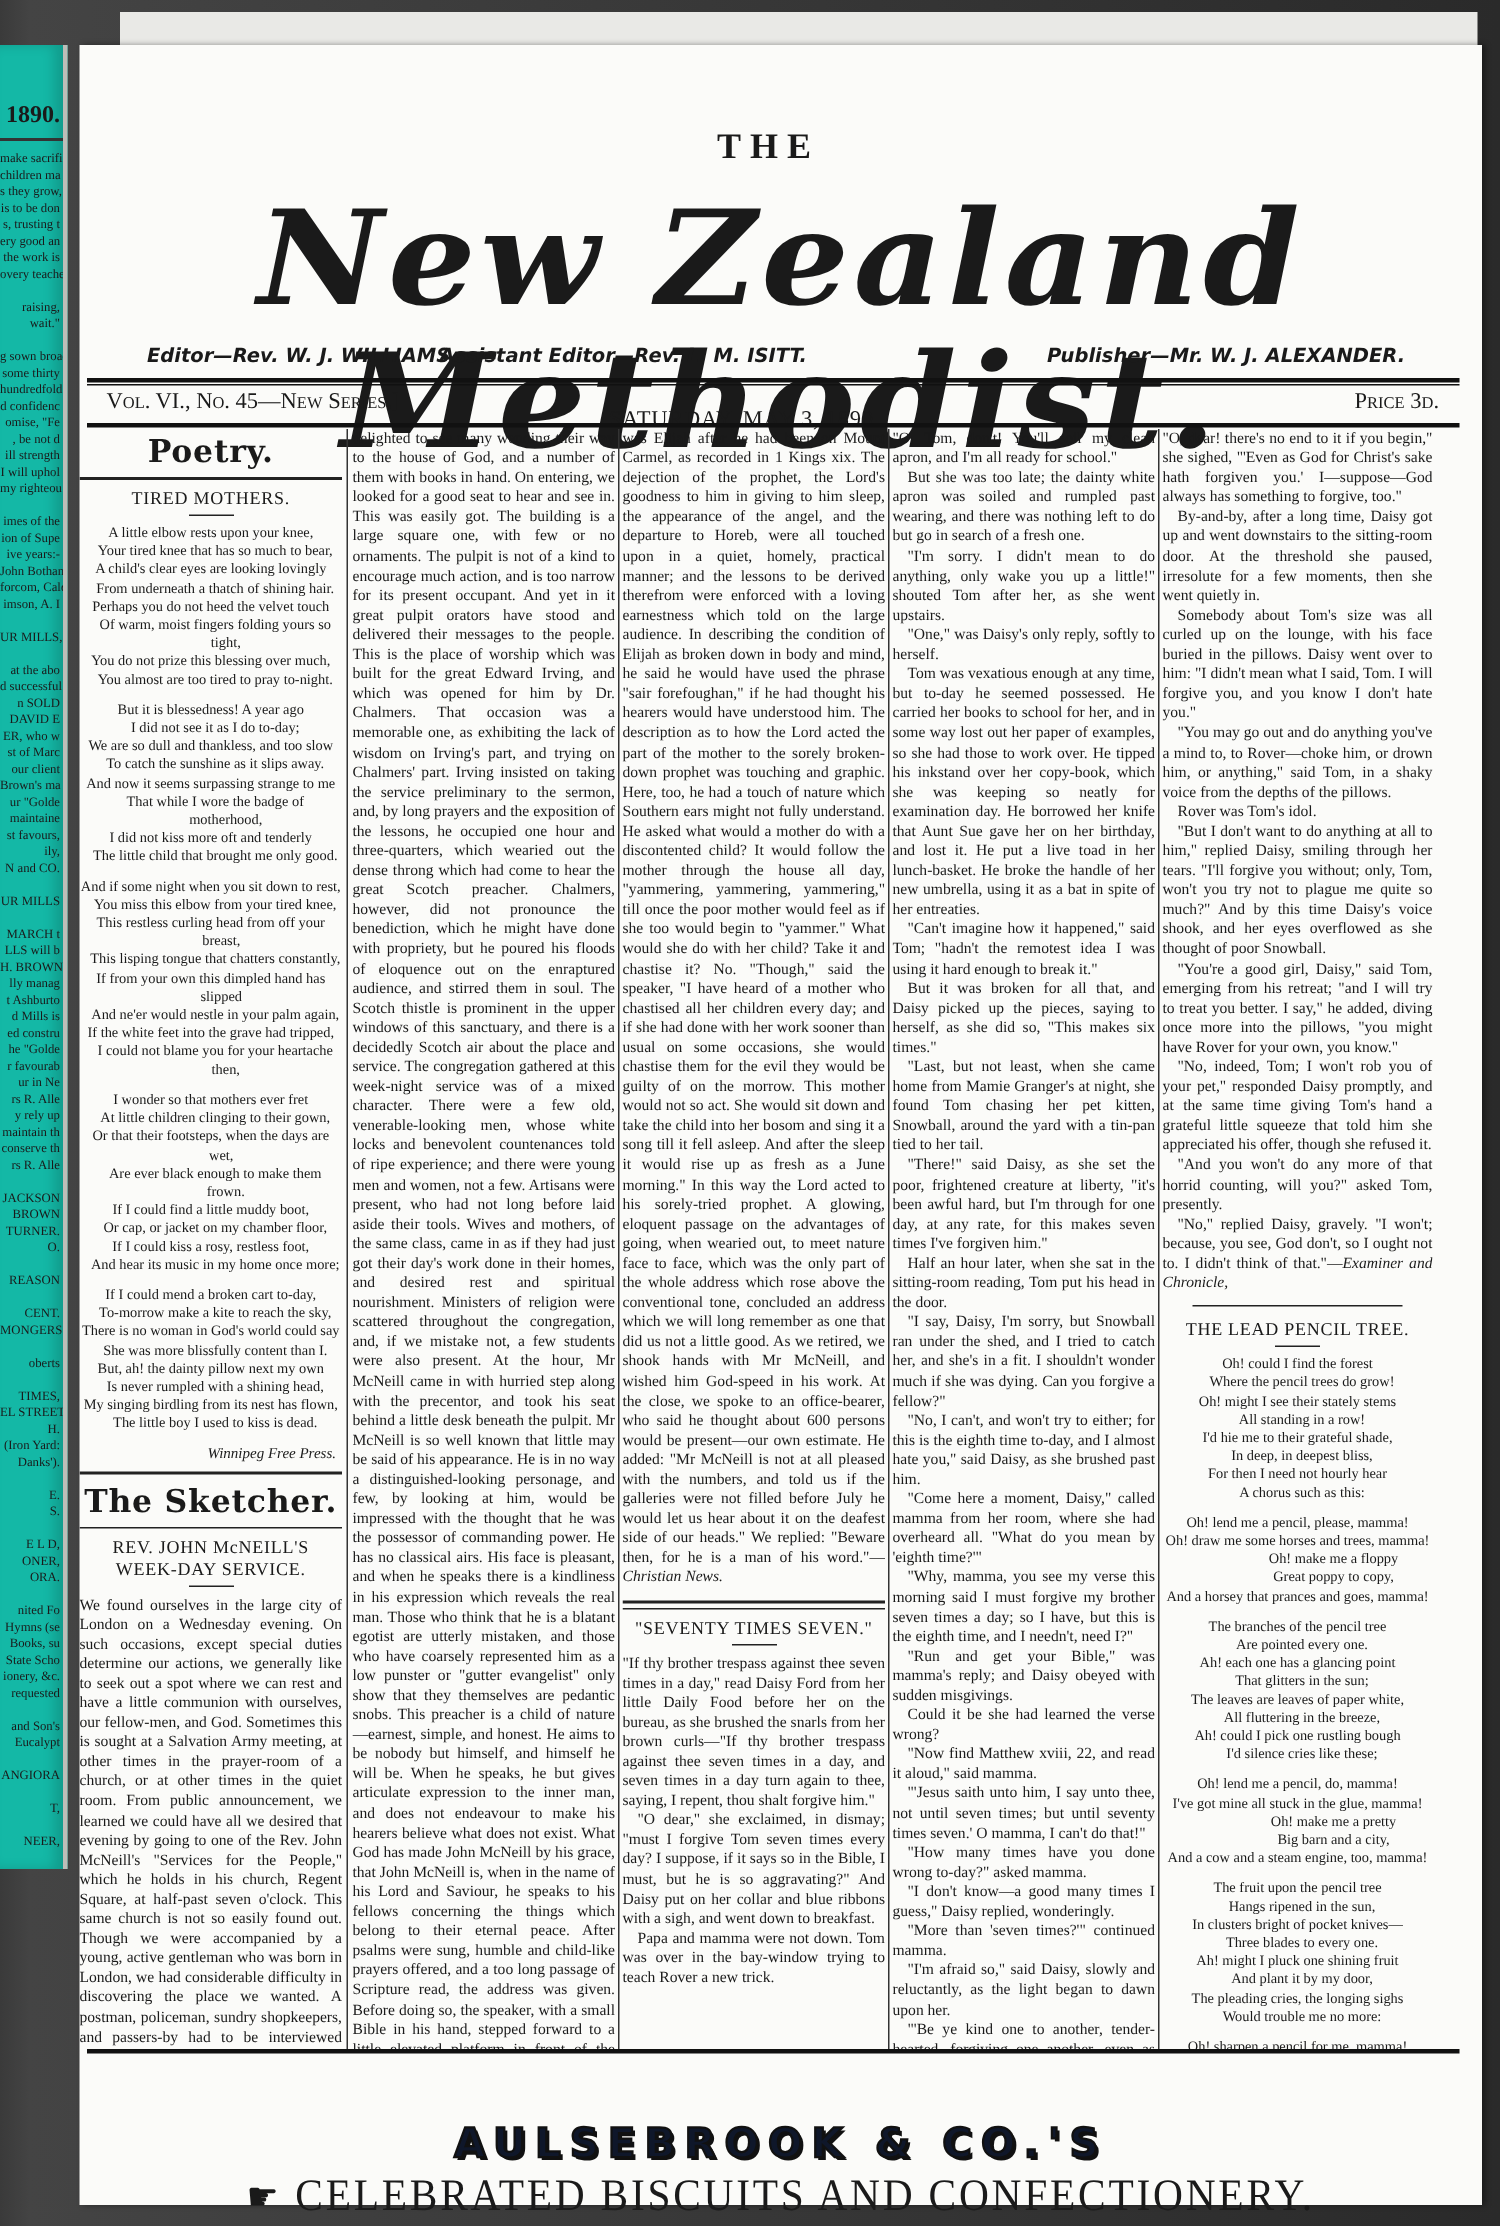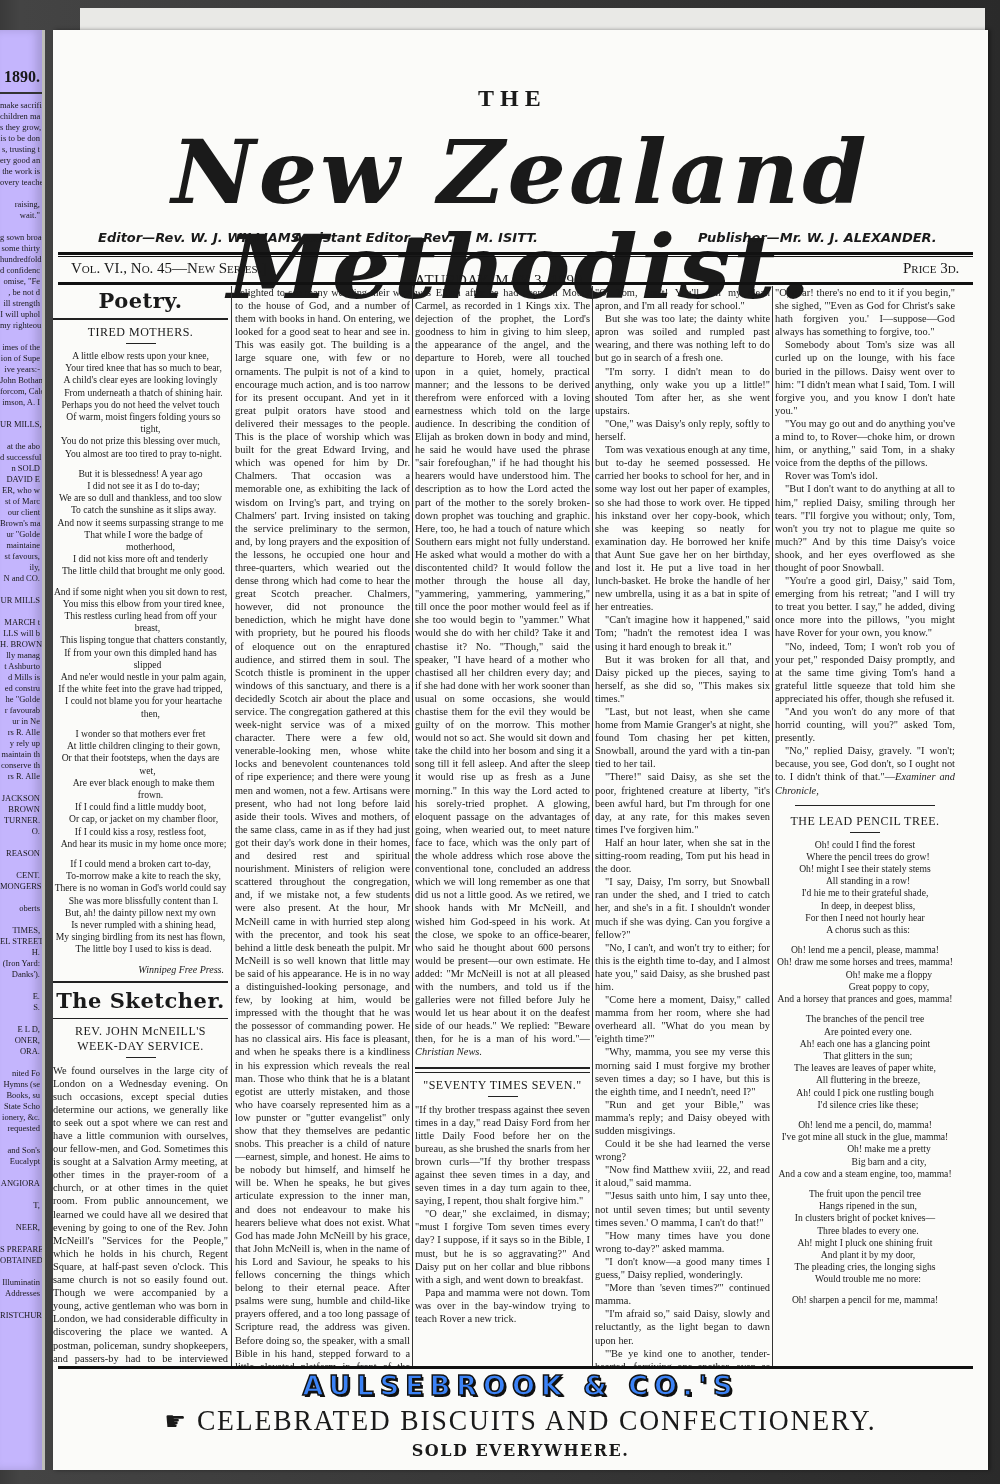--- a/index.html
+++ b/index.html
@@ -2,21 +2,21 @@
 <html><head>
 <meta charset="utf-8">
 <style>
   * { box-sizing: border-box; margin: 0; padding: 0; }
   html, body { width: 1000px; height: 1484px; overflow: hidden; background: #2b2b2b; }
   body { position: relative; font-family: "DejaVu Serif", serif; color: #1a1a1a; }
 
   .scan-bg { position: absolute; left: 0; top: 0; width: 1000px; height: 1484px;
     background: linear-gradient(90deg, #3a3a3a 0%, #444 2%, #2a2a2a 100%); }
   .under-page { position: absolute; left: 80px; top: 8px; width: 905px; height: 40px; background: #e9e9e6; }
-  .left-strip { position: absolute; left: 0; top: 30px; width: 45px; height: 1440px; background: #c4b5fd;
+  .left-strip { position: absolute; left: 0; top: 30px; width: 45px; height: 1216px; background: #14b8a6;
     overflow: hidden; border-right: 3px solid #bdbdb8; box-shadow: inset -6px 0 8px rgba(0,0,0,0.15); }
   .left-strip .ls-year { font: bold 16px "Liberation Serif", serif; text-align: right; padding: 38px 2px 0 0; }
   .left-strip .ls-line { font: 8.5px "Liberation Serif", serif; white-space: nowrap; line-height: 11px; text-align: right; padding-right: 2px; }
   .left-strip .ls-rule { border-top: 2px solid #333; margin: 6px 0; }
 
   .page { position: absolute; left: 53px; top: 30px; width: 935px; height: 1440px; background: #fbfbf9;
     box-shadow: 2px 0 4px rgba(0,0,0,0.4); }
 
   .masthead { position: absolute; left: 0; top: 0; width: 799px; height: 235px; }
   .the-label { position: absolute; left: 425px; top: 55px; font: bold 24px "Liberation Serif", serif; letter-spacing: 6px; }
@@ -55,22 +55,22 @@
 
   .poem { font: 9.6px/12.2px "Liberation Serif", serif; text-align: center; }
   .poem .ln { padding-left: 14px; text-indent: -14px; }
   .poem .ln.in { padding-left: 20px; text-indent: -14px; }
   .poem .ln.in2 { padding-left: 48px; text-indent: 0; }
   .poem .stanza { margin-bottom: 8px; }
   .source { font: italic 10px "Liberation Serif", serif; text-align: right; margin: 2px 4px 6px 0; }
   .source-inline { font-style: italic; }
 
   .ad { position: absolute; left: 0; top: 1340px; width: 935px; height: 100px; text-align: center; }
-  .ad .brand { font: 900 27px "DejaVu Sans", sans-serif; letter-spacing: 6px; color: #3b82f6;
-    -webkit-text-stroke: 1.5px #111; text-shadow: 2px 2px 0 #111; line-height: 32px; }
+  .ad .brand { font: 900 27px "DejaVu Sans", sans-serif; letter-spacing: 6px; color: #0f172a;
+    -webkit-text-stroke: 1.5px #111; text-shadow: 2px 2px 0 #111; line-height: 32px; margin-top: 44px; }
   .ad .tagline { font: 30px "Liberation Serif", serif; letter-spacing: 2px; line-height: 36px; transform: scaleX(0.92); }
   .ad .hand { display: inline-block; font-size: 26px; margin-right: 10px; }
   .ad .sold { font: bold 16px "DejaVu Serif", serif; letter-spacing: 1.5px; line-height: 22px; }
 </style>
 </head>
 <body>
 
 <div class="scan-bg"></div>
 <div class="under-page"></div>
 
@@ -328,20 +328,21 @@
           <p>"I don't know—a good many times I guess," Daisy replied, wonderingly.</p>
           <p>"More than 'seven times?'" continued mamma.</p>
           <p>"I'm afraid so," said Daisy, slowly and reluctantly, as the light began to dawn upon her.</p>
           <p>"'Be ye kind one to another, tender-hearted, forgiving one another, even as God for Christ's sake hath forgiven you,'" whispered mamma, softly, leaving her to think it out for herself.</p>
         </div>
     </div>
 
     <div class="col c5">
       <div id="yf-col5">
           <p class="noindent">"O, dear! there's no end to it if you begin," she sighed, "'Even as God for Christ's sake hath forgiven you.' I—suppose—God always has something to forgive, too."</p>
+          <p>By-and-by, after a long time, Daisy got up and went downstairs to the sitting-room door. At the threshold she paused, irresolute for a few moments, then she went quietly in.</p>
           <p>Somebody about Tom's size was all curled up on the lounge, with his face buried in the pillows. Daisy went over to him: "I didn't mean what I said, Tom. I will forgive you, and you know I don't hate you."</p>
           <p>"You may go out and do anything you've a mind to, to Rover—choke him, or drown him, or anything," said Tom, in a shaky voice from the depths of the pillows.</p>
           <p>Rover was Tom's idol.</p>
           <p>"But I don't want to do anything at all to him," replied Daisy, smiling through her tears. "I'll forgive you without; only, Tom, won't you try not to plague me quite so much?" And by this time Daisy's voice shook, and her eyes overflowed as she thought of poor Snowball.</p>
           <p>"You're a good girl, Daisy," said Tom, emerging from his retreat; "and I will try to treat you better. I say," he added, diving once more into the pillows, "you might have Rover for your own, you know."</p>
           <p>"No, indeed, Tom; I won't rob you of your pet," responded Daisy promptly, and at the same time giving Tom's hand a grateful little squeeze that told him she appreciated his offer, though she refused it.</p>
           <p>"And you won't do any more of that horrid counting, will you?" asked Tom, presently.</p>
           <p>"No," replied Daisy, gravely. "I won't; because, you see, God don't, so I ought not to. I didn't think of that."—<span class="source-inline">Examiner and Chronicle,</span></p>
         </div>
       <div class="sec-rule-thin" style="margin:8px 20px"></div>

